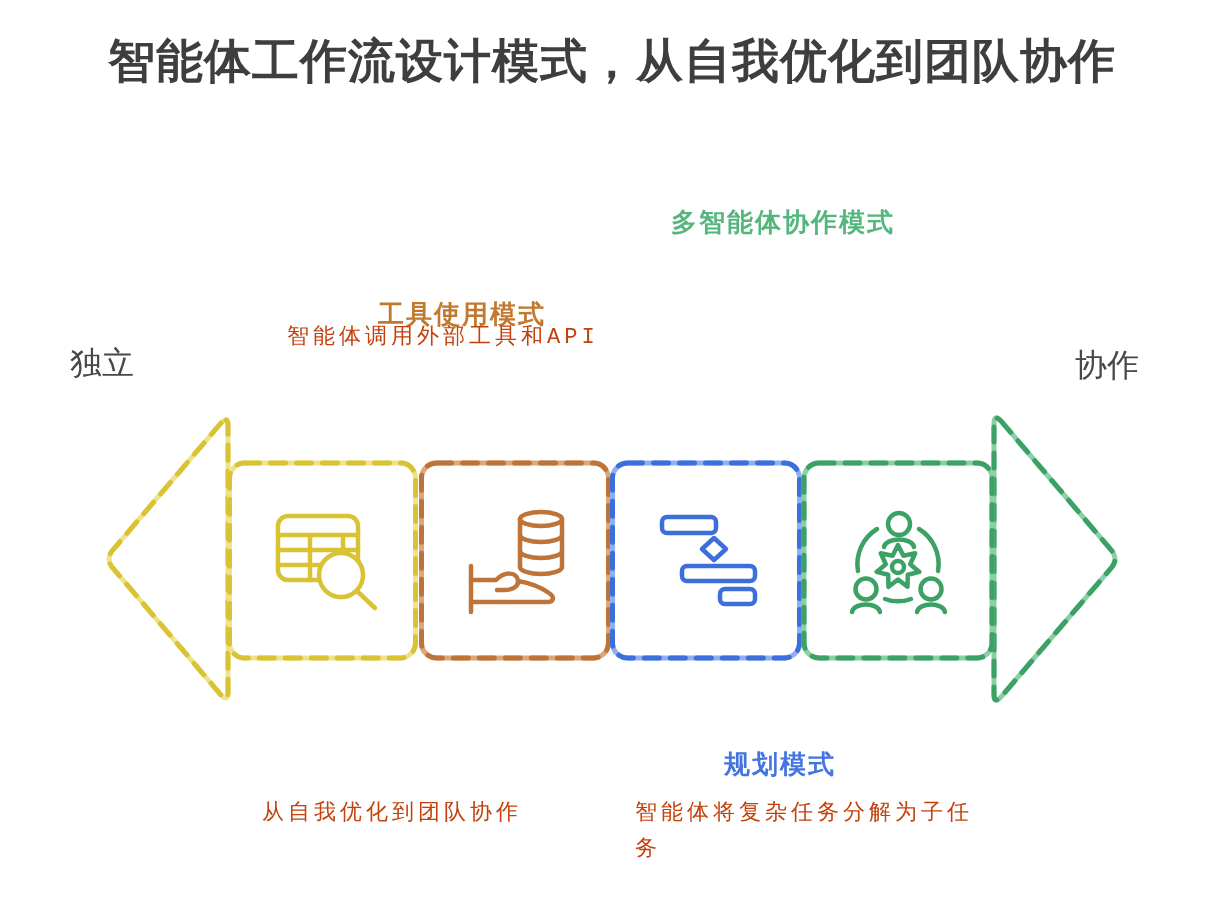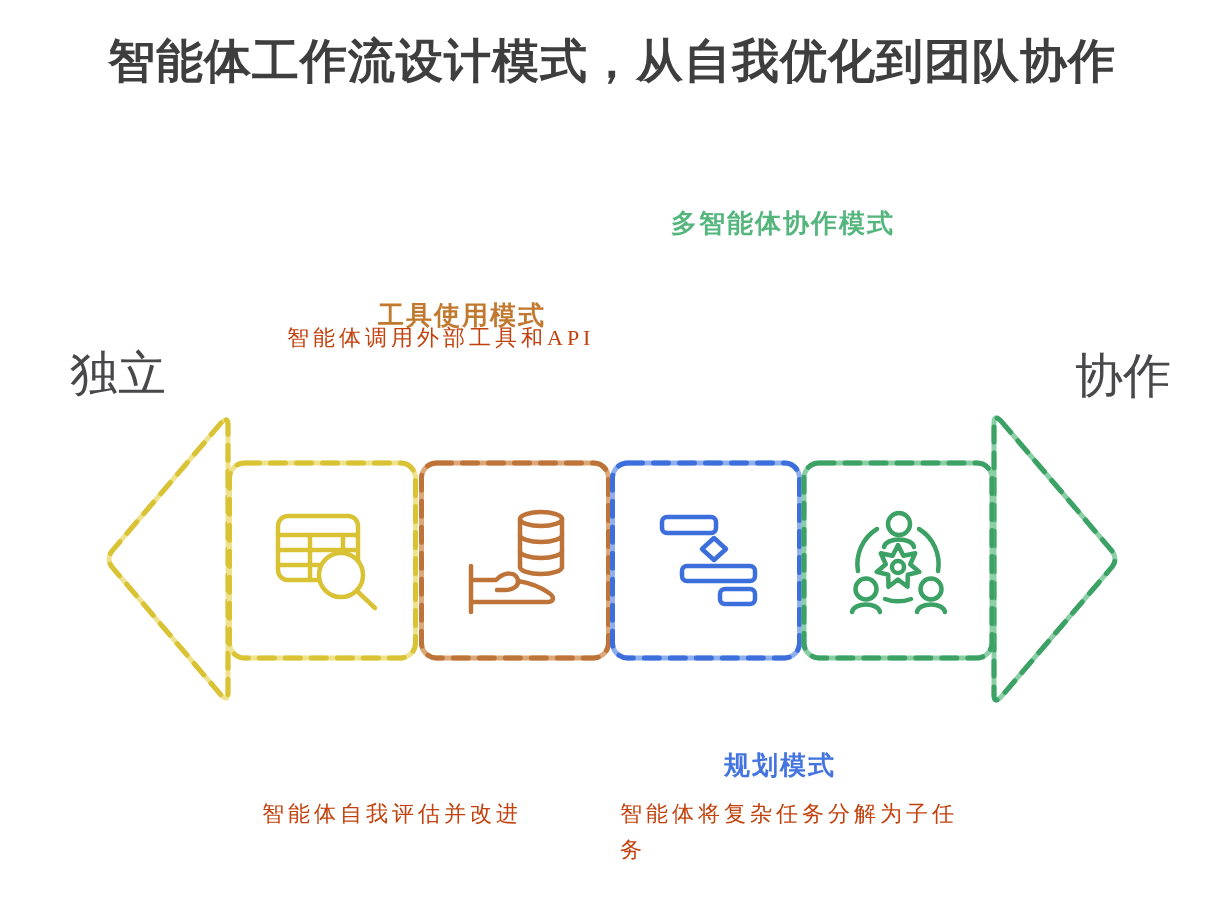--- a/index.html
+++ b/index.html
@@ -1,26 +1,26 @@
 <!DOCTYPE html>
 <html><head>
 <meta charset="utf-8">
 <style>
   html,body { margin:0; padding:0; background:#ffffff; }
   .canvas {
     position:relative; width:1224px; height:912px; background:#ffffff;
-    font-family:Liberation Serif, serif; overflow:hidden;
+    font-family:Liberation Mono, monospace; overflow:hidden;
   }
   .title {
     position:absolute; top:30px; left:0; width:100%; margin:0;
     text-align:center; font-size:47px; font-weight:800; color:#3e3e3e;
     letter-spacing:1px;
   }
   .side-label {
-    position:absolute; font-size:48px; font-weight:500; color:#48484b;
+    position:absolute; font-size:32px; font-weight:500; color:#48484b;
   }
   .side-label.left  { left:70px;  top:342px; }
   .side-label.right { left:1075px; top:344px; }
   .pat-label {
     position:absolute; text-align:center;
     font-size:26px; font-weight:700; line-height:44px; letter-spacing:2px;
   }
   .pat-desc {
     position:absolute; text-align:left;
     font-size:22px; font-weight:500; line-height:36px; letter-spacing:4px;
@@ -32,21 +32,21 @@
   .c-green  { color:#55b67d; }
 
   .lbl-tool    { left:287px; top:246px; width:350px;margin-top:48px; }
   .lbl-multi   { left:633px; top:202px; width:300px; }
   .lbl-reflect { left:256px; top:728px; width:350px; }
   .lbl-plan    { left:605px; top:744px; width:350px; }
 
   .desc-tool    { left:287px; top:320px; width:350px; }
   .desc-multi   { left:630px; top:320px; width:350px; }
   .desc-reflect { left:262px; top:796px; width:350px; }
-  .desc-plan    { left:620px; top:796px; width:350px; }
+  .desc-plan    { left:635px; top:796px; width:350px; }
 
   svg.diagram { position:absolute; left:0; top:0; }
   svg .base { fill:none; stroke-width:5; stroke-linecap:round; stroke-linejoin:round; }
   svg .dash { fill:none; stroke-width:5; stroke-linecap:round; stroke-linejoin:round; stroke-dasharray:15 11; }
   svg .icon { fill:none; stroke-width:4.5; stroke-linecap:round; stroke-linejoin:round; }
 </style>
 </head>
 <body>
 
 <div class="canvas">
@@ -54,21 +54,21 @@
   <h1 class="title">智能体工作流设计模式，从自我优化到团队协作</h1>
 
   <div class="side-label left">独立</div>
   <div class="side-label right">协作</div>
 
   <div class="pat-label c-orange lbl-tool">工具使用模式</div>
   <div class="pat-label c-green  lbl-multi">多智能体协作模式</div>
   <div class="pat-label c-blue   lbl-plan">规划模式</div>
 
   <div class="pat-desc desc-tool">智能体调用外部工具和API</div>
-  <div class="pat-desc desc-reflect">智能体自我评估并改进</div>
+  <div class="pat-desc desc-reflect">从自我优化到团队协作</div>
   <div class="pat-desc desc-plan">智能体将复杂任务分解为子任务</div>
 
   <svg class="diagram" width="1224" height="912" viewBox="0 0 1224 912">
 
     <g>
       <path class="base" stroke="#efe28c" d="M 221,423 L 112,551 Q 106,559 112,567 L 221,695 Q 228,702 228,693 L 228,425 Q 228,416 221,423 Z"></path>
       <path class="dash" stroke="#d9c233" d="M 221,423 L 112,551 Q 106,559 112,567 L 221,695 Q 228,702 228,693 L 228,425 Q 228,416 221,423 Z"></path>
     </g>
 
     <g>

